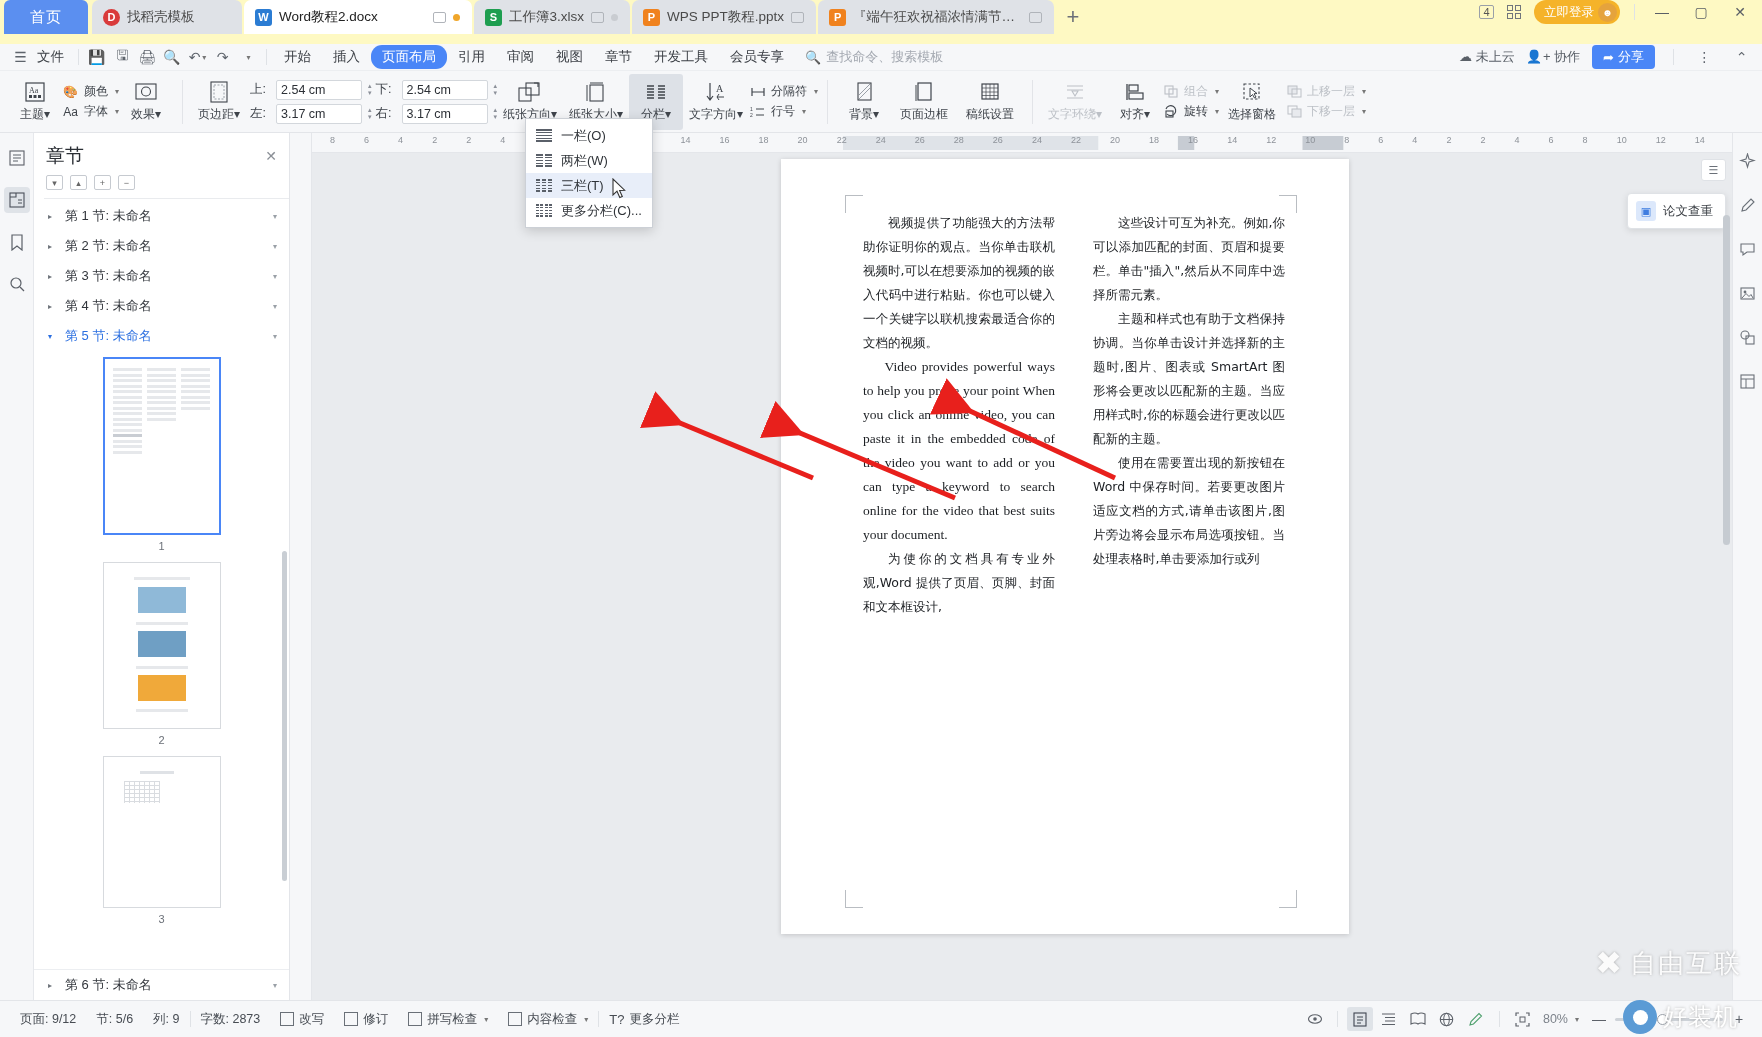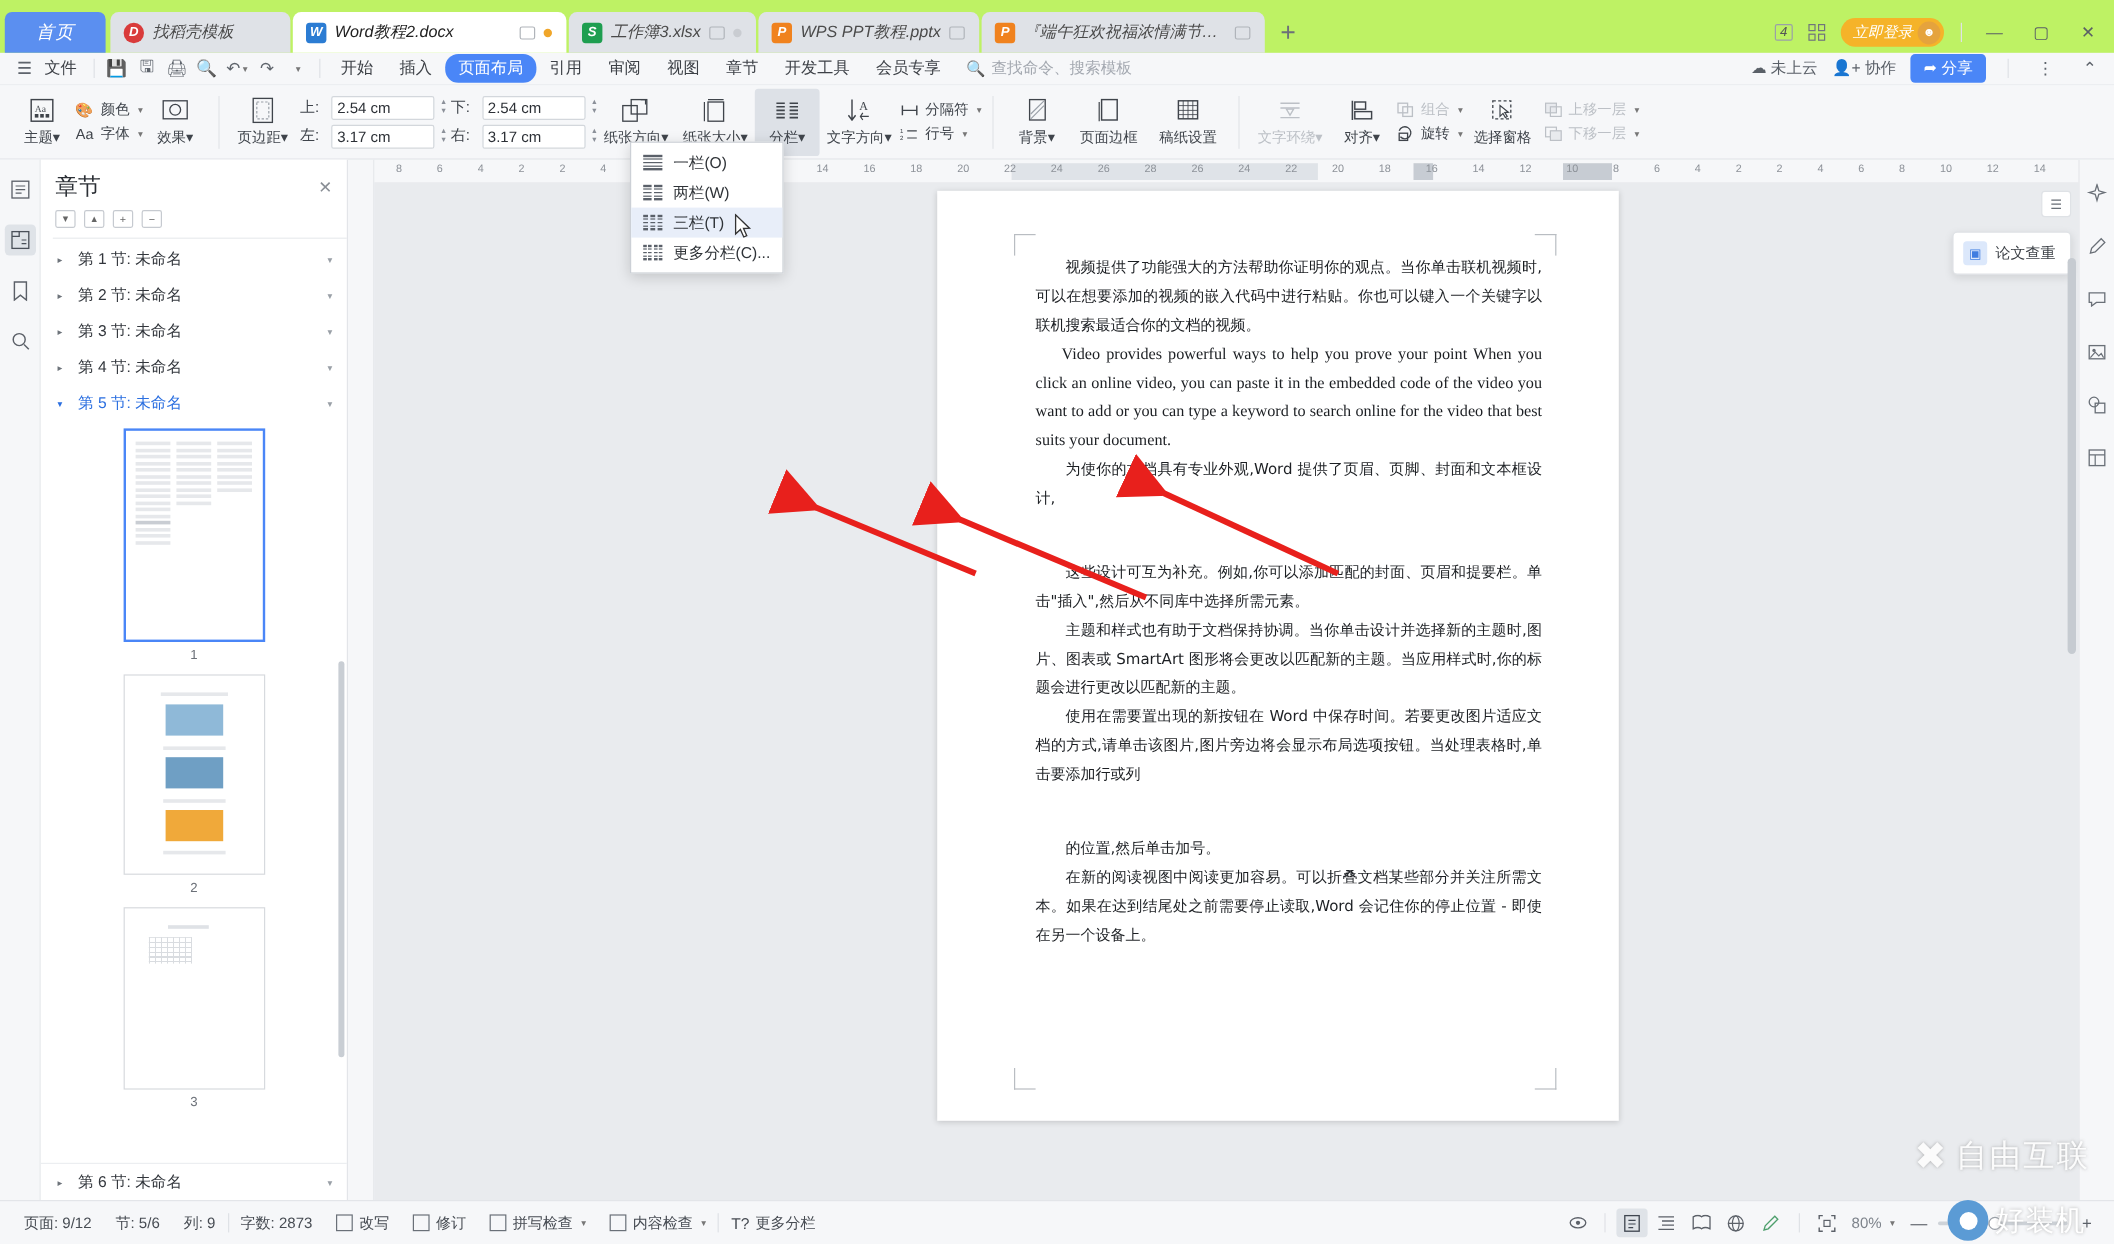--- a/index.html
+++ b/index.html
@@ -5,21 +5,21 @@
   * { box-sizing: border-box; }
   html, body { margin:0; padding:0; }
   body {
     width:1762px; height:1037px;
     font-family:"Liberation Sans","DejaVu Sans",sans-serif;
     font-size:13px; color:#333; background:#f2f3f5;
     overflow:hidden; position:relative;
   }
 
   
-  .tabbar{ height:44px; background:#bef264; display:flex; align-items:flex-end; position:relative;font-style:italic; }
+  .tabbar{ height:44px; background:#fef9c3; display:flex; align-items:flex-start; position:relative; }
   .home-tab{
     width:84px; height:34px; margin:0 4px 0 4px; background:#5b8ff0; color:#fff;
     border-radius:6px 6px 0 0; display:flex; align-items:center; justify-content:center;
     font-size:15px; letter-spacing:1px;
   }
   .doc-tab{
     height:34px; display:flex; align-items:center; gap:7px; padding:0 12px 0 11px;
     border-radius:7px 7px 0 0; background:#dfe2e7; color:#4a4a4a; font-size:13.5px;
     position:relative; max-width:215px; min-width:150px; margin-right:2px;
   }
@@ -124,21 +124,21 @@
 
   
   .docarea{ flex:1; background:#e9ebee; position:relative; overflow:hidden; }
   .vruler{ position:absolute; left:0; top:0; bottom:0; width:22px; background:#f6f7f9;
            border-right:1px solid #e4e6ea; }
   .hruler{ position:absolute; left:22px; right:0; top:0; height:20px; background:#f6f7f9;
            border-bottom:1px solid #e4e6ea; display:flex; align-items:center; }
   .page{ position:absolute; left:calc(50% - 245px); top:26px; width:568px; height:775px;
          background:#fff; box-shadow:0 1px 5px rgba(0,0,0,.17); }
   .page-inner{ position:absolute; left:82px; right:64px; top:52px; bottom:48px; }
-  .cols{ display:flex; gap:38px; height:100%;flex-direction:column; }
+  .cols{ display:flex; gap:38px; height:100%; }
   .col{ flex:1; font-family:"DejaVu Sans","Liberation Sans",sans-serif; font-size:12.5px;
         line-height:24px; color:#1c1f23; }
   .col p{ margin:0 0 0 0; text-align:justify; text-justify:inter-ideograph; text-indent:2em;}
   .col p.en{ text-indent:0; font-family:"Liberation Serif","DejaVu Serif",serif; font-size:13.5px;}
   .col p.en.ind{ text-indent:1.6em; }
   .crop-mark{ position:absolute; width:18px;height:18px; }
   .cm-tl{ border-left:1px solid #b9bdc2; border-top:1px solid #b9bdc2; left:64px; top:36px;}
   .cm-tr{ border-right:1px solid #b9bdc2; border-top:1px solid #b9bdc2; right:52px; top:36px;}
   .cm-bl{ border-left:1px solid #b9bdc2; border-bottom:1px solid #b9bdc2; left:64px; bottom:26px;}
   .cm-br{ border-right:1px solid #b9bdc2; border-bottom:1px solid #b9bdc2; right:52px; bottom:26px;}
@@ -878,24 +878,20 @@
           <div class="col">
             <p>视频提供了功能强大的方法帮助你证明你的观点。当你单击联机视频时,可以在想要添加的视频的嵌入代码中进行粘贴。你也可以键入一个关键字以联机搜索最适合你的文档的视频。</p>
             <p class="en ind">Video provides powerful ways to help you prove your point When you click an online video, you can paste it in the embedded code of the video you want to add or you can type a keyword to search online for the video that best suits your document.</p>
             <p>为使你的文档具有专业外观,Word 提供了页眉、页脚、封面和文本框设计,</p>
           </div>
           <div class="col">
             <p>这些设计可互为补充。例如,你可以添加匹配的封面、页眉和提要栏。单击"插入",然后从不同库中选择所需元素。</p>
             <p>主题和样式也有助于文档保持协调。当你单击设计并选择新的主题时,图片、图表或 SmartArt 图形将会更改以匹配新的主题。当应用样式时,你的标题会进行更改以匹配新的主题。</p>
             <p>使用在需要置出现的新按钮在 Word 中保存时间。若要更改图片适应文档的方式,请单击该图片,图片旁边将会显示布局选项按钮。当处理表格时,单击要添加行或列</p>
           </div>
-          <div class="col">
-            <p>的位置,然后单击加号。</p>
-            <p>在新的阅读视图中阅读更加容易。可以折叠文档某些部分并关注所需文本。如果在达到结尾处之前需要停止读取,Word 会记住你的停止位置 - 即使在另一个设备上。</p>
-          </div>
         </div>
       </div>
     </div>
 
     <svg class="arrows">
       <defs>
         <marker id="ah" markerWidth="8" markerHeight="8" refX="1" refY="4" orient="auto">
           <path d="M8 0 L0 4 L8 8 Z" fill="#e8201c"></path>
         </marker>
       </defs>

